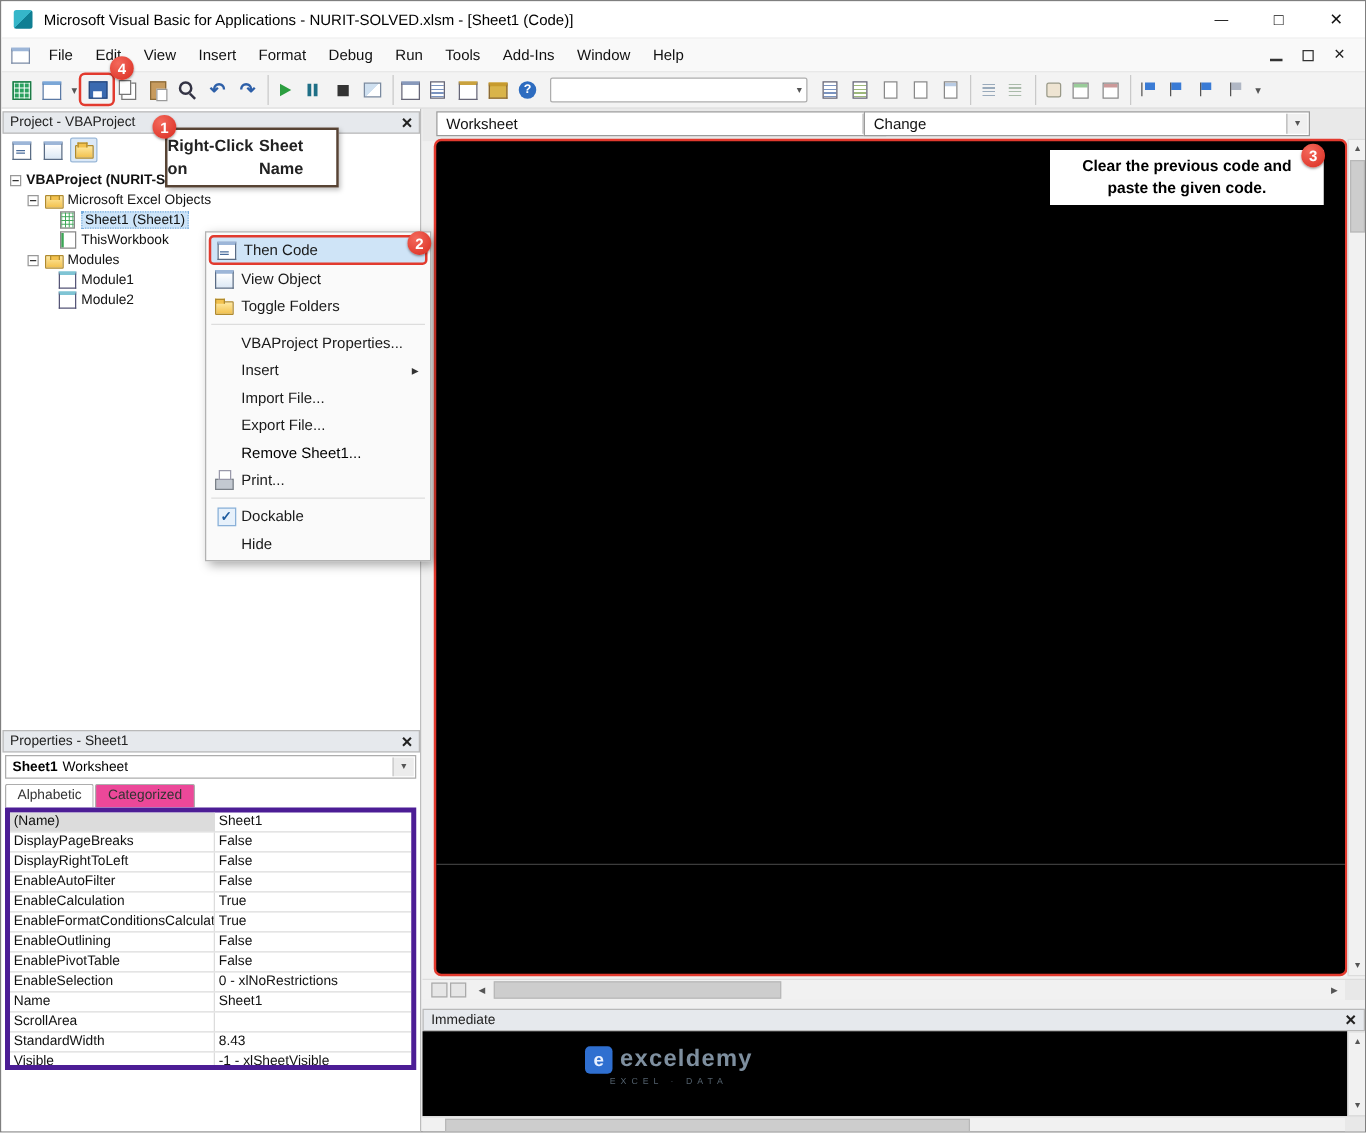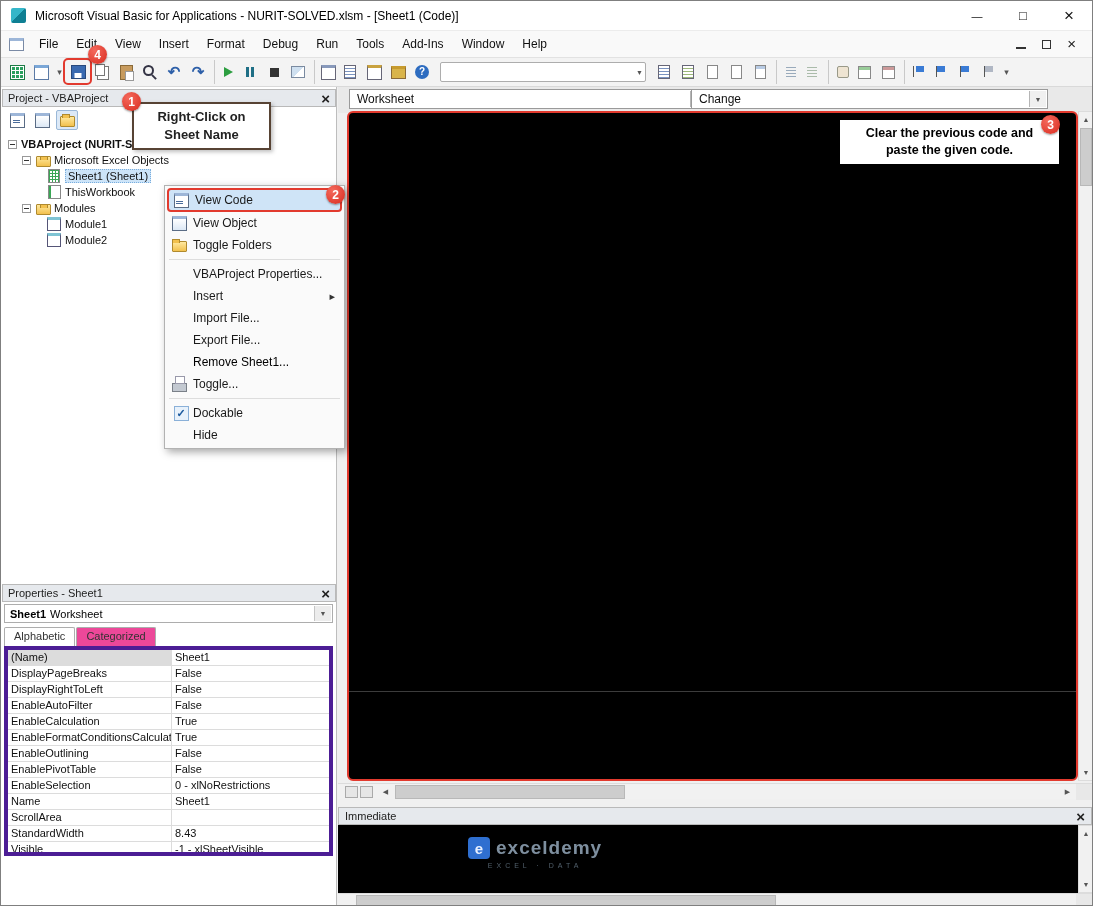--- a/index.html
+++ b/index.html
@@ -157,21 +157,21 @@
   .mi.dis{color:#000000}
   .msep{height:1px;background:#ddd;margin:3px 4px}
   .subarrow::after{content:"▸";margin-left:auto;font-size:11px;color:#333}
   .mi.subarrow{padding-right:9px}
   .ic-print::before{content:"";width:13px;height:7px;background:#c3c9d1;border:1px solid #7a8088;margin-top:6px}
   .ic-print::after{content:"";position:absolute;width:8px;height:6px;background:#fff;border:1px solid #99a;top:1px;left:8px}
   .chk{width:15px;height:15px;border:1px solid #8ab0d8;background:#e7f1fb;color:#1c5a9e;font-size:11px;font-weight:bold;display:flex;align-items:center;justify-content:center;margin-left:4px}
   .chk::before{content:"✓"}
 
   
-  .callout1{position:absolute;left:131px;top:101px;width:139px;height:48px;background:#fff;border:2px solid #574334;display:flex;flex-direction:column;align-items:center;justify-content:center;font-weight:bold;font-size:13px;color:#222;z-index:35;box-shadow:2px 2px 4px rgba(0,0,0,.25);line-height:1.4}
+  .callout1{position:absolute;left:131px;top:101px;width:139px;height:48px;background:#fff;border:2px solid #574334;display:flex;flex-direction:row;align-items:center;justify-content:center;font-weight:bold;font-size:13px;color:#222;z-index:35;box-shadow:2px 2px 4px rgba(0,0,0,.25);line-height:1.4}
   .callout3{position:absolute;left:839px;top:119px;width:219px;height:44px;background:#fff;color:#000;font-weight:bold;font-size:12.5px;display:flex;flex-direction:column;align-items:center;justify-content:center;z-index:30;box-shadow:1px 2px 3px rgba(0,0,0,.5);line-height:1.4}
   .marker{position:absolute;width:19px;height:19px;border-radius:50%;background:radial-gradient(circle at 35% 30%,#f4695c,#d92b1f);color:#fff;font-weight:bold;font-size:12px;display:flex;align-items:center;justify-content:center;box-shadow:0 1px 2px rgba(0,0,0,.4);z-index:60}
   .m1{left:121px;top:91px}.m2{left:325px;top:184px}.m3{left:1040px;top:114px}.m4{left:87px;top:44px}
   .save-annot{position:absolute;left:62px;top:57px;width:29px;height:27px;border:2px solid #e23a2e;border-radius:5px;z-index:55}
 </style>
 </head>
 <body>
 
 <div id="app">
 
@@ -529,21 +529,21 @@
   <div class="imm-hscroll">
     <span class="hbtn ihleft"></span>
     <span class="ihthumb"></span>
     <span class="hbtn ihright"></span>
     <span class="corner" style="height:14px"></span>
   </div>
 
   <div class="cmenu">
     <div class="mi sel">
       <span class="ic ic-code"></span>
-      <span>View Code</span>
+      <span>Then Code</span>
     </div>
     <div class="mi">
       <span class="ic ic-obj"></span>
       <span>View Object</span>
     </div>
     <div class="mi">
       <span class="ic ic-folder"></span>
       <span>Toggle Folders</span>
     </div>
     <div class="msep"></div>
@@ -562,21 +562,21 @@
     <div class="mi">
       <span class="ic"></span>
       <span>Export File...</span>
     </div>
     <div class="mi dis">
       <span class="ic"></span>
       <span>Remove Sheet1...</span>
     </div>
     <div class="mi">
       <span class="ic ic-print"></span>
-      <span>Toggle...</span>
+      <span>Print...</span>
     </div>
     <div class="msep"></div>
     <div class="mi">
       <span class="ic">
           <span class="chk"></span>
         </span>
       <span>Dockable</span>
     </div>
     <div class="mi">
       <span class="ic"></span>

